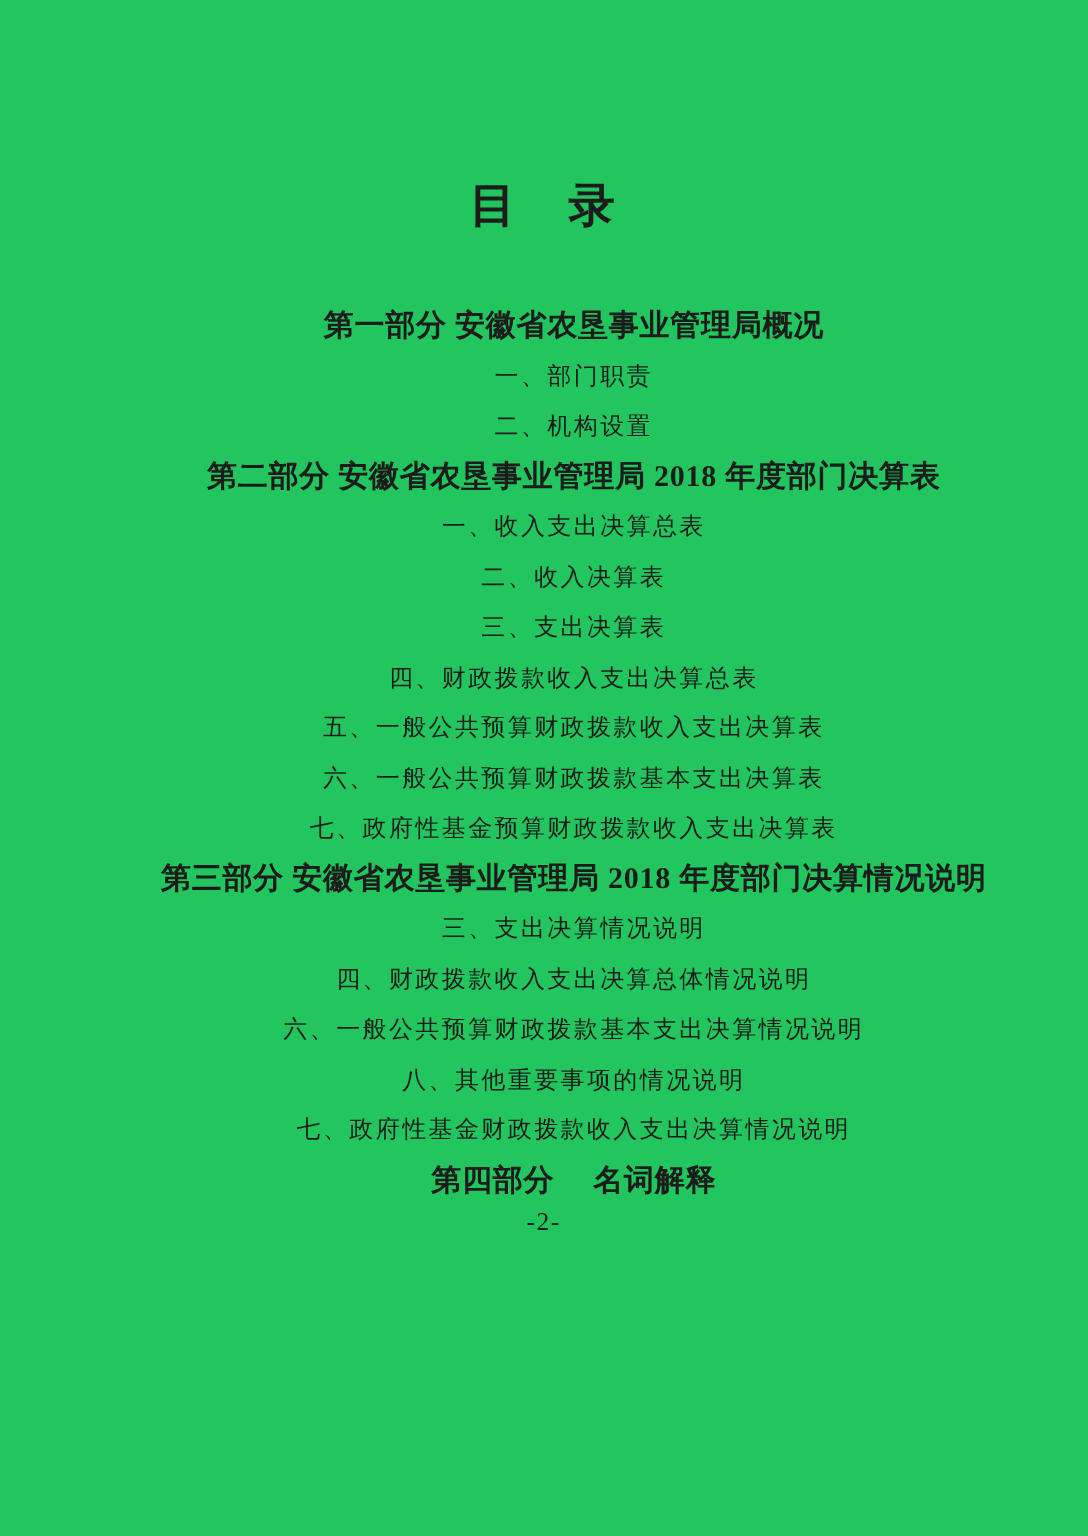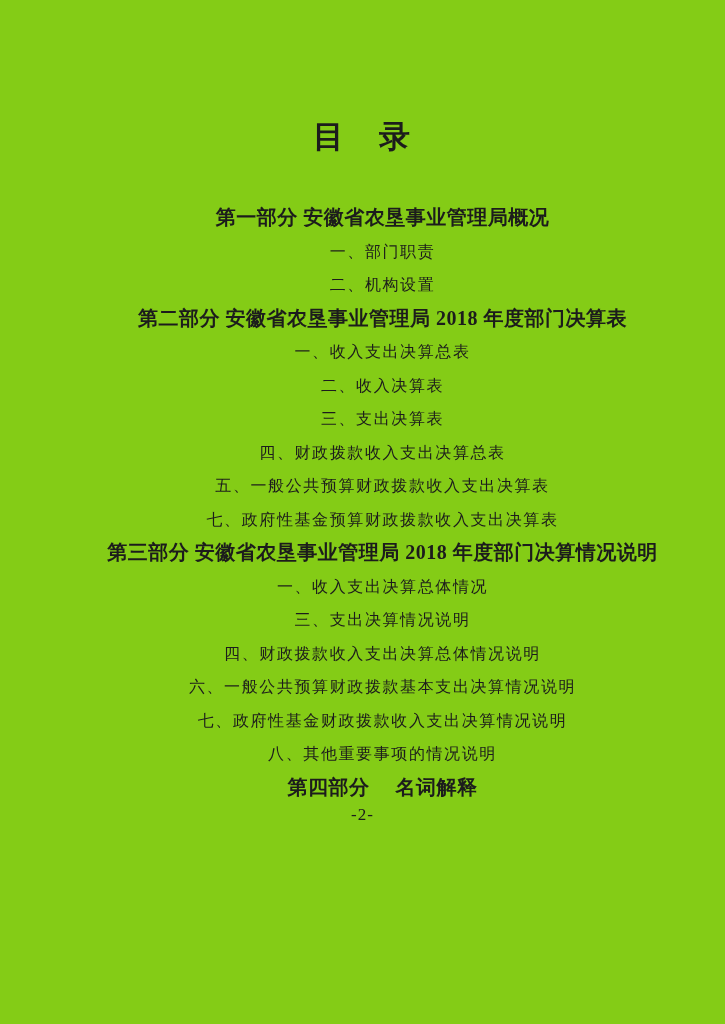--- a/index.html
+++ b/index.html
@@ -2,21 +2,21 @@
 <html><head>
 <meta charset="utf-8">
 <style>
   * { box-sizing: border-box; }
   html, body { margin: 0; padding: 0; background: #e8e8e8; }
   .page {
     position: relative;
     width: 725px;
     height: 1024px;
     margin: 0 auto;
-    background: #84cc16;
+    background: #22c55e;
     color: #1c1c1c;
     font-family: "Liberation Serif", "DejaVu Serif", serif;
     overflow: hidden;
   }
   .doc-title {
     margin: 0;
     padding-top: 118px;
     text-align: center;
     font-size: 31px;
     font-weight: bold;
@@ -62,29 +62,29 @@
     <div class="line heading">第一部分 安徽省农垦事业管理局概况</div>
     <div class="line item">一、部门职责</div>
     <div class="line item">二、机构设置</div>
 
     <div class="line heading">第二部分 安徽省农垦事业管理局 2018 年度部门决算表</div>
     <div class="line item">一、收入支出决算总表</div>
     <div class="line item">二、收入决算表</div>
     <div class="line item">三、支出决算表</div>
     <div class="line item">四、财政拨款收入支出决算总表</div>
     <div class="line item">五、一般公共预算财政拨款收入支出决算表</div>
+    <div class="line item">六、一般公共预算财政拨款基本支出决算表</div>
     <div class="line item">七、政府性基金预算财政拨款收入支出决算表</div>
 
     <div class="line heading">第三部分 安徽省农垦事业管理局 2018 年度部门决算情况说明</div>
-    <div class="line item">一、收入支出决算总体情况</div>
     <div class="line item">三、支出决算情况说明</div>
     <div class="line item">四、财政拨款收入支出决算总体情况说明</div>
     <div class="line item">六、一般公共预算财政拨款基本支出决算情况说明</div>
+    <div class="line item">八、其他重要事项的情况说明</div>
     <div class="line item">七、政府性基金财政拨款收入支出决算情况说明</div>
-    <div class="line item">八、其他重要事项的情况说明</div>
 
     <div class="line heading">第四部分　 名词解释</div>
 
   </div>
 
   <div class="page-number">-2-</div>
 
 </div>
 
 </body></html>

